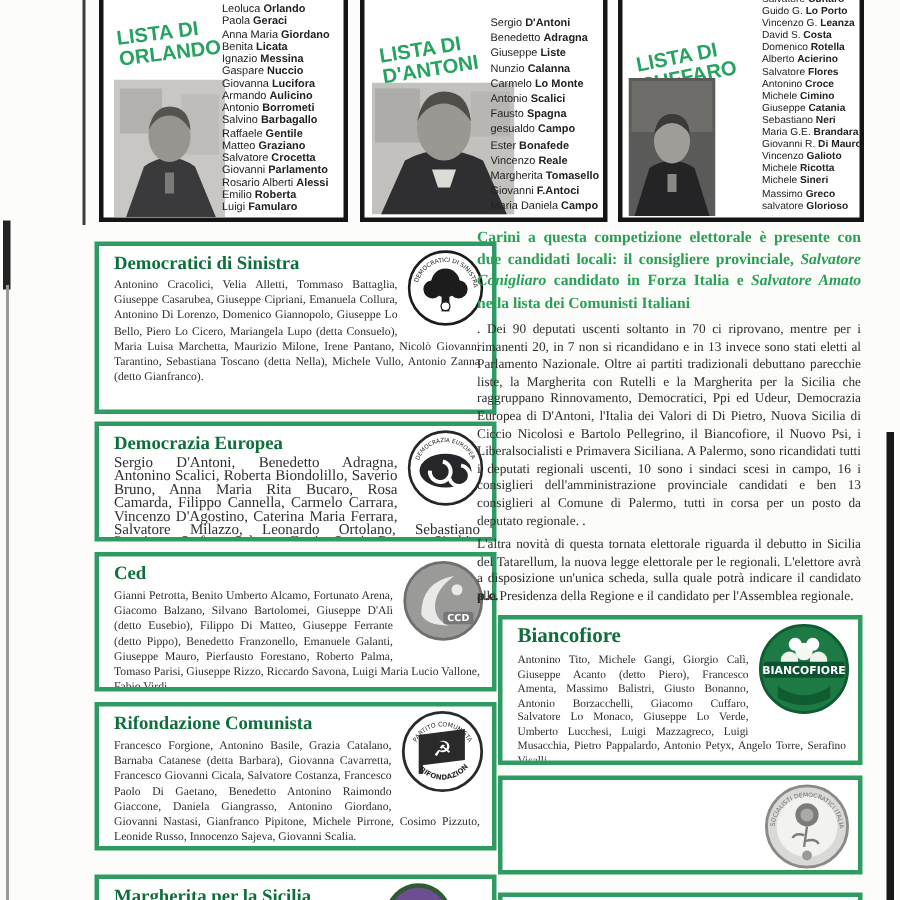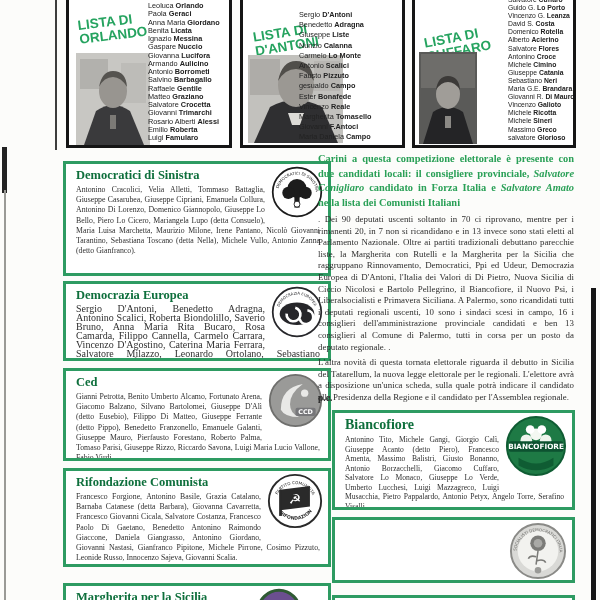--- a/index.html
+++ b/index.html
@@ -24,21 +24,21 @@
   .h1{left:9px;top:38px;transform:rotate(-9deg);}
   .h2{left:8px;top:44px;transform:rotate(-11deg);}
   .photo{position:absolute;}
   .p0{left:7px;top:60px;width:74px;height:92px;}
   .p1{left:5px;top:62px;width:95px;height:88px;}
   .p2{left:4px;top:59px;width:58px;height:92px;}
   .cands{position:absolute;list-style:none;margin:0;padding:0;
         font-family:"Liberation Sans",sans-serif;color:#222;}
   .cands li{white-space:nowrap;overflow:hidden;}
   .c0{left:79px;top:9px;width:84px;font-size:7.3px;line-height:8.25px;}
-  .c1{left:56px;top:17px;width:88px;font-size:7.3px;line-height:10.2px;}
+  .c1{left:84px;top:17px;width:88px;font-size:7.3px;line-height:10.2px;}
   .c2{left:93px;top:3px;width:68px;font-size:6.8px;line-height:8.1px;}
 
   
   .pbox{position:absolute;border:3px solid #2e9b62;background:#fff;box-sizing:border-box;
         padding:4px 8px 4px 10px;overflow:hidden;}
   #pbox-ds{left:63px;top:161px;width:268px;height:115px;}
   #pbox-de{left:63px;top:281px;width:268px;height:80px;}
   #pbox-ced{left:63px;top:368px;width:268px;height:93px;}
   #pbox-rc{left:63px;top:468px;width:268px;height:99px;}
   #pbox-mg{left:63px;top:583px;width:268px;height:60px;}
@@ -96,21 +96,21 @@
         <li><span>Benita </span><b>Licata</b></li>
         <li><span>Ignazio </span><b>Messina</b></li>
         <li><span>Gaspare </span><b>Nuccio</b></li>
         <li><span>Giovanna </span><b>Lucifora</b></li>
         <li><span>Armando </span><b>Aulicino</b></li>
         <li><span>Antonio </span><b>Borrometi</b></li>
         <li><span>Salvino </span><b>Barbagallo</b></li>
         <li><span>Raffaele </span><b>Gentile</b></li>
         <li><span>Matteo </span><b>Graziano</b></li>
         <li><span>Salvatore </span><b>Crocetta</b></li>
-        <li><span>Giovanni </span><b>Trimarchi</b></li>
+        <li><span>Giovanni </span><b>Parlamento</b></li>
         <li><span>Rosario Alberti </span><b>Alessi</b></li>
         <li><span>Emilio </span><b>Roberta</b></li>
         <li><span>Luigi </span><b>Famularo</b></li>
       </ul>
   </div>
 
   <div class="tbox" id="tbox-1">
     <div class="lista-header h1">
       <div>LISTA DI</div>
       <div>D'ANTONI</div>
@@ -124,21 +124,21 @@
       <path d="M30 26 Q34 6 48 6 Q64 6 66 26 Q58 14 48 14 Q37 14 30 26Z" fill="#504e4a"></path>
       <path d="M40 58 L56 58 L52 70 L44 70 Z" fill="#dcdbd7"></path>
     </svg>
     <ul class="cands c1">
         <li><span>Sergio </span><b>D'Antoni</b></li>
         <li><span>Benedetto </span><b>Adragna</b></li>
         <li><span>Giuseppe </span><b>Liste</b></li>
         <li><span>Nunzio </span><b>Calanna</b></li>
         <li><span>Carmelo </span><b>Lo Monte</b></li>
         <li><span>Antonio </span><b>Scalici</b></li>
-        <li><span>Fausto </span><b>Pizzuto</b></li>
+        <li><span>Fausto </span><b>Spagna</b></li>
         <li><span>gesualdo </span><b>Campo</b></li>
         <li><span>Ester </span><b>Bonafede</b></li>
         <li><span>Vincenzo </span><b>Reale</b></li>
         <li><span>Margherita </span><b>Tomasello</b></li>
         <li><span>Giovanni </span><b>F.Antoci</b></li>
         <li><span>Maria Daniela </span><b>Campo</b></li>
       </ul>
   </div>
 
   <div class="tbox" id="tbox-2">

